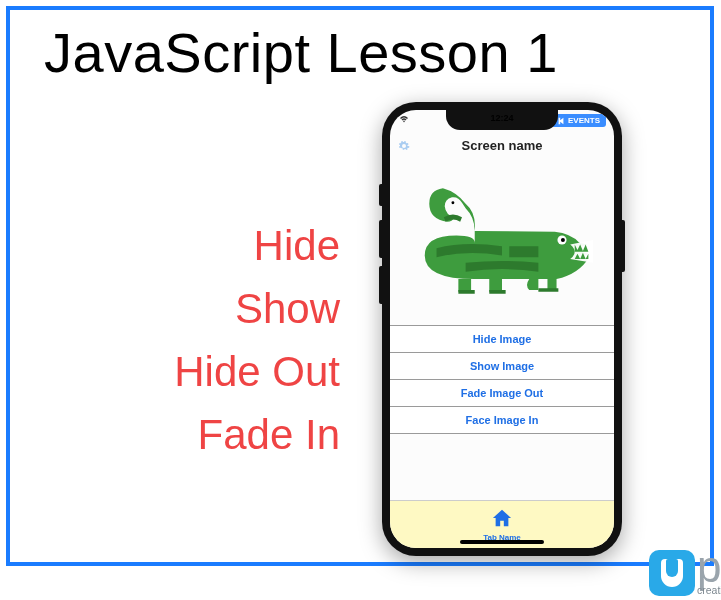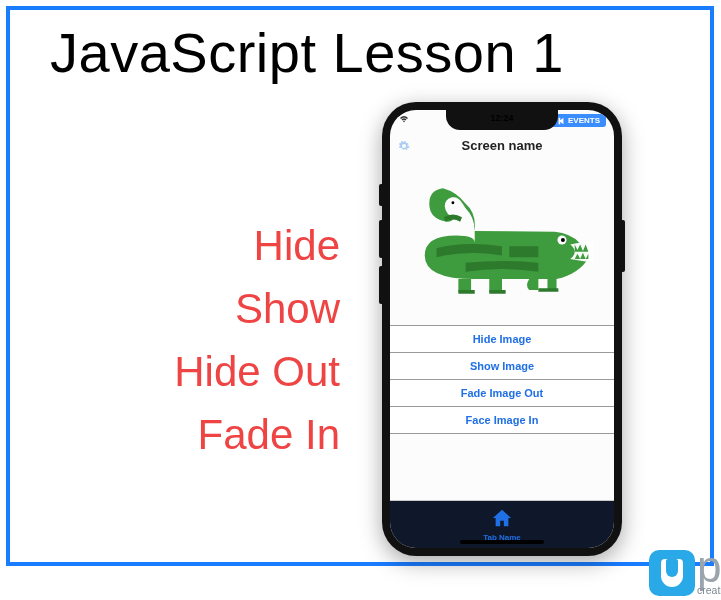--- a/index.html
+++ b/index.html
@@ -13,21 +13,21 @@
   }
   .frame {
     position: absolute;
     top: 6px; left: 6px;
     width: 708px; height: 560px;
     border: 4px solid #1a7cff;
     background: #fff;
   }
   .title {
     position: absolute;
-    top: 10px; left: 40px;
+    top: 10px; left: 34px;
     font-size: 56px;
     font-weight: 400;
     color: #000;
     letter-spacing: 0.5px;
   }
   .actions {
     position: absolute;
     top: 204px; left: 0;
     width: 330px;
     text-align: right;
@@ -143,21 +143,21 @@
     text-align: center;
     margin-top: -1px;
     font-family: inherit;
     cursor: pointer;
   }
   .bottom-bar {
     position: absolute;
     bottom: 0; left: 0; right: 0;
     height: 48px;
     border-top: 1px solid #ccc;
-    background: #0f172a;
+    background: #fef9c3;
     display: flex;
     flex-direction: column;
     align-items: center;
     justify-content: center;
   }
   .home-icon svg { width: 22px; height: 20px; }
   .tab-label {
     font-size: 8px;
     color: #1f6fe5;
     font-weight: 600;

